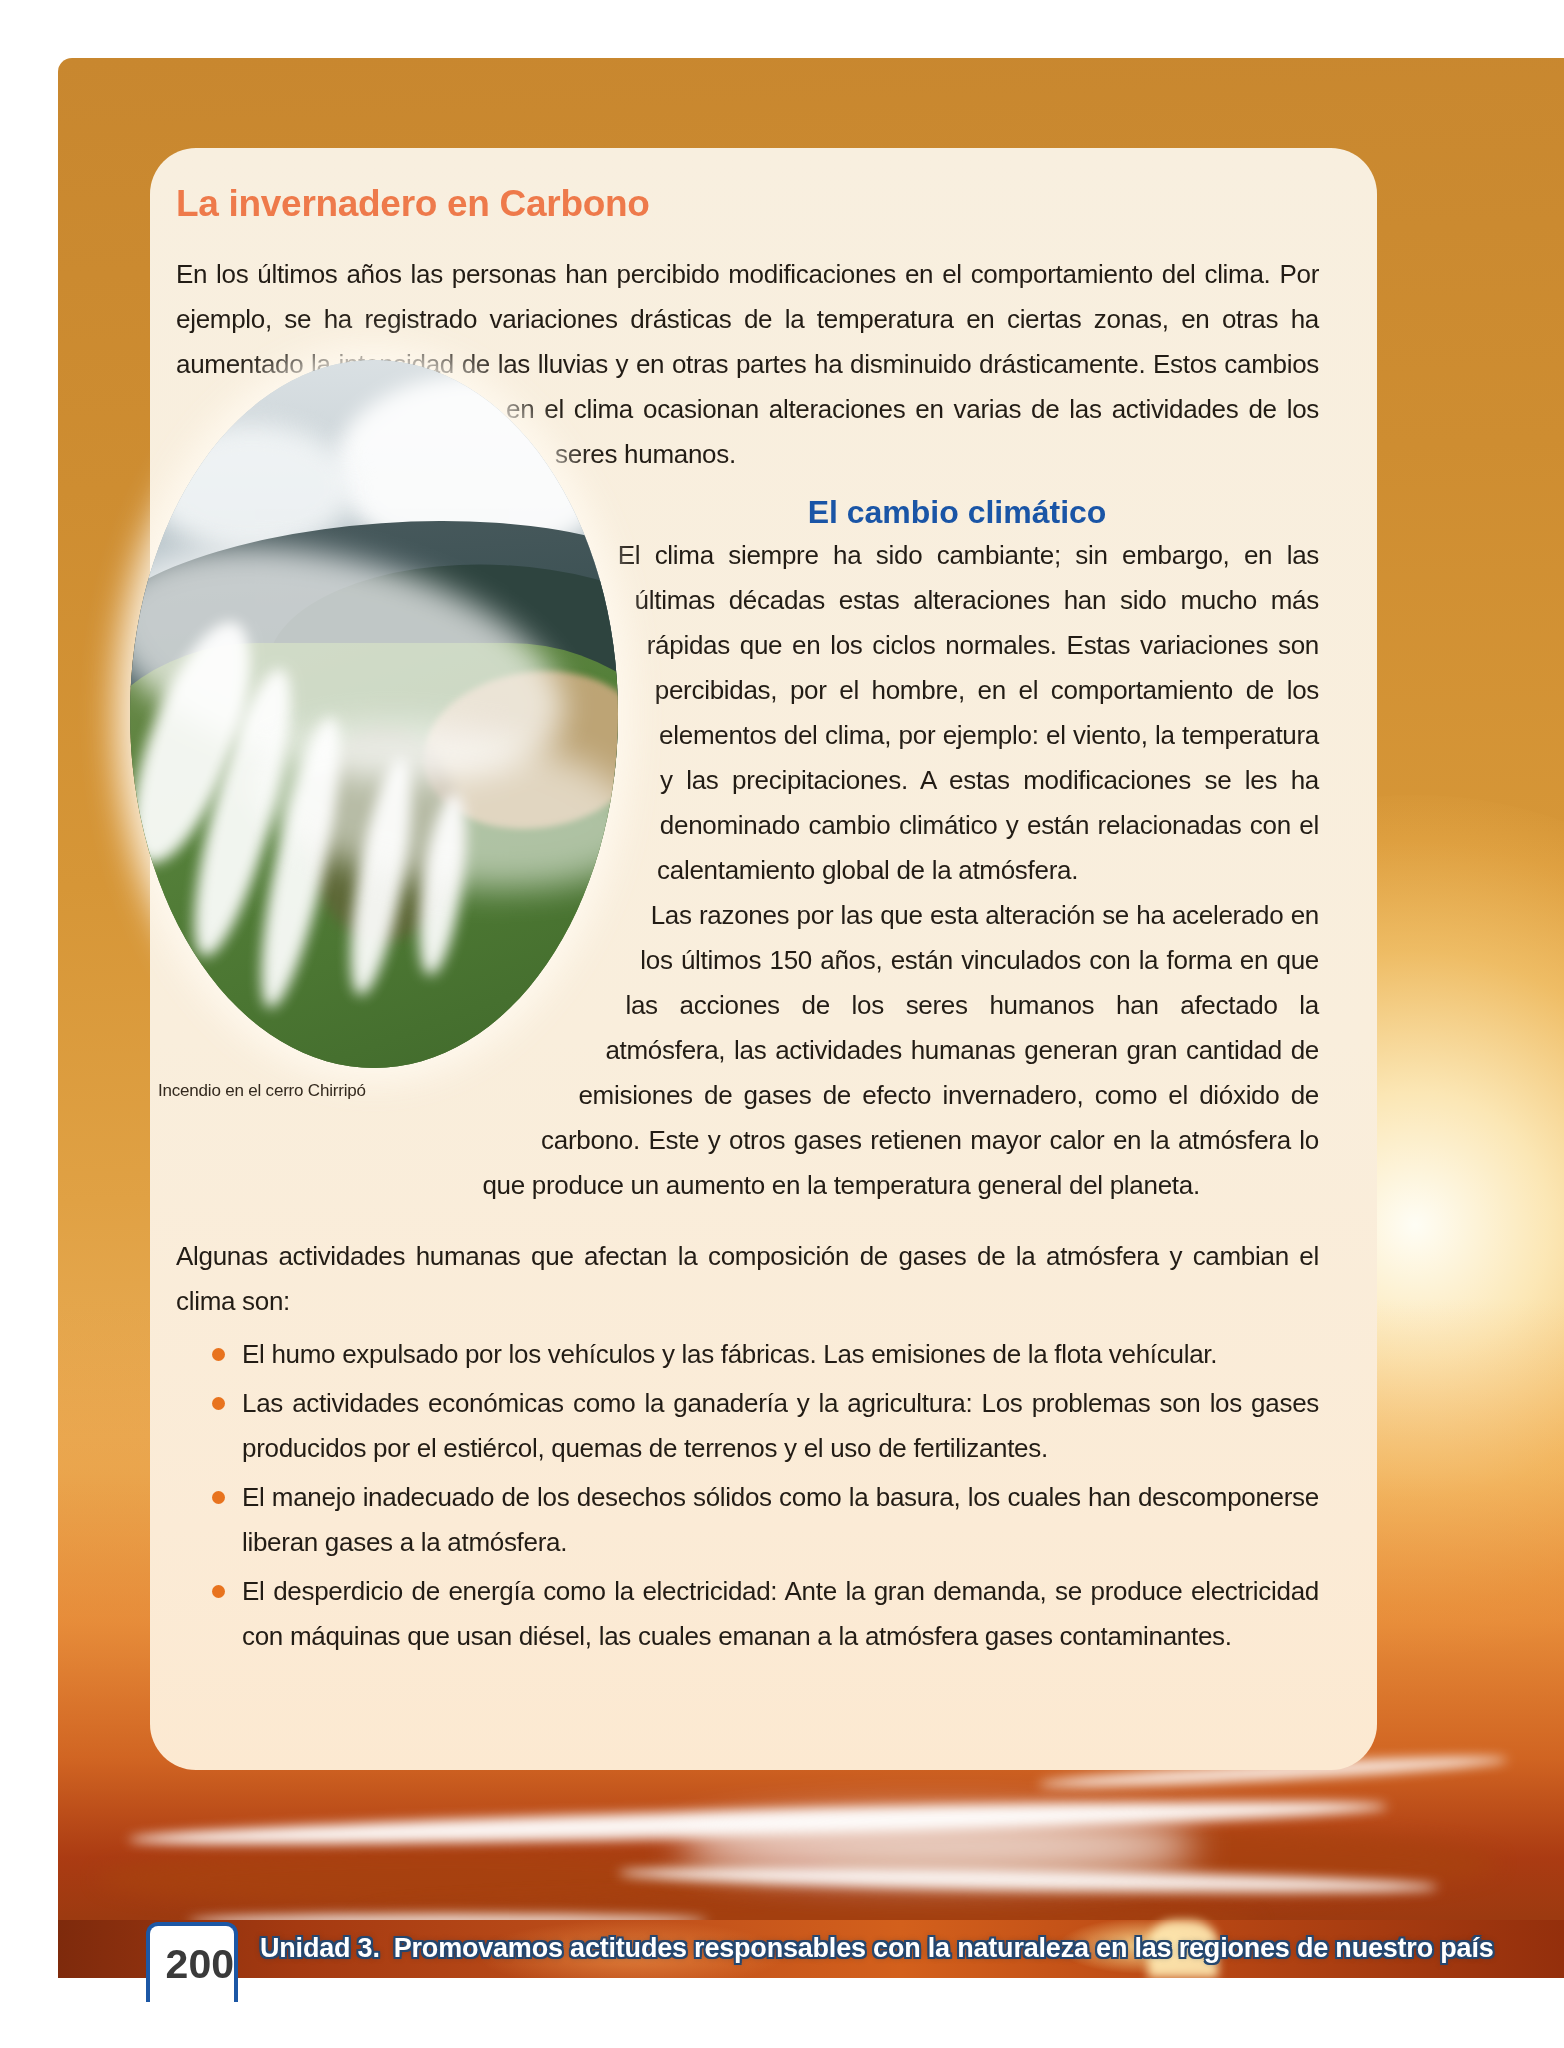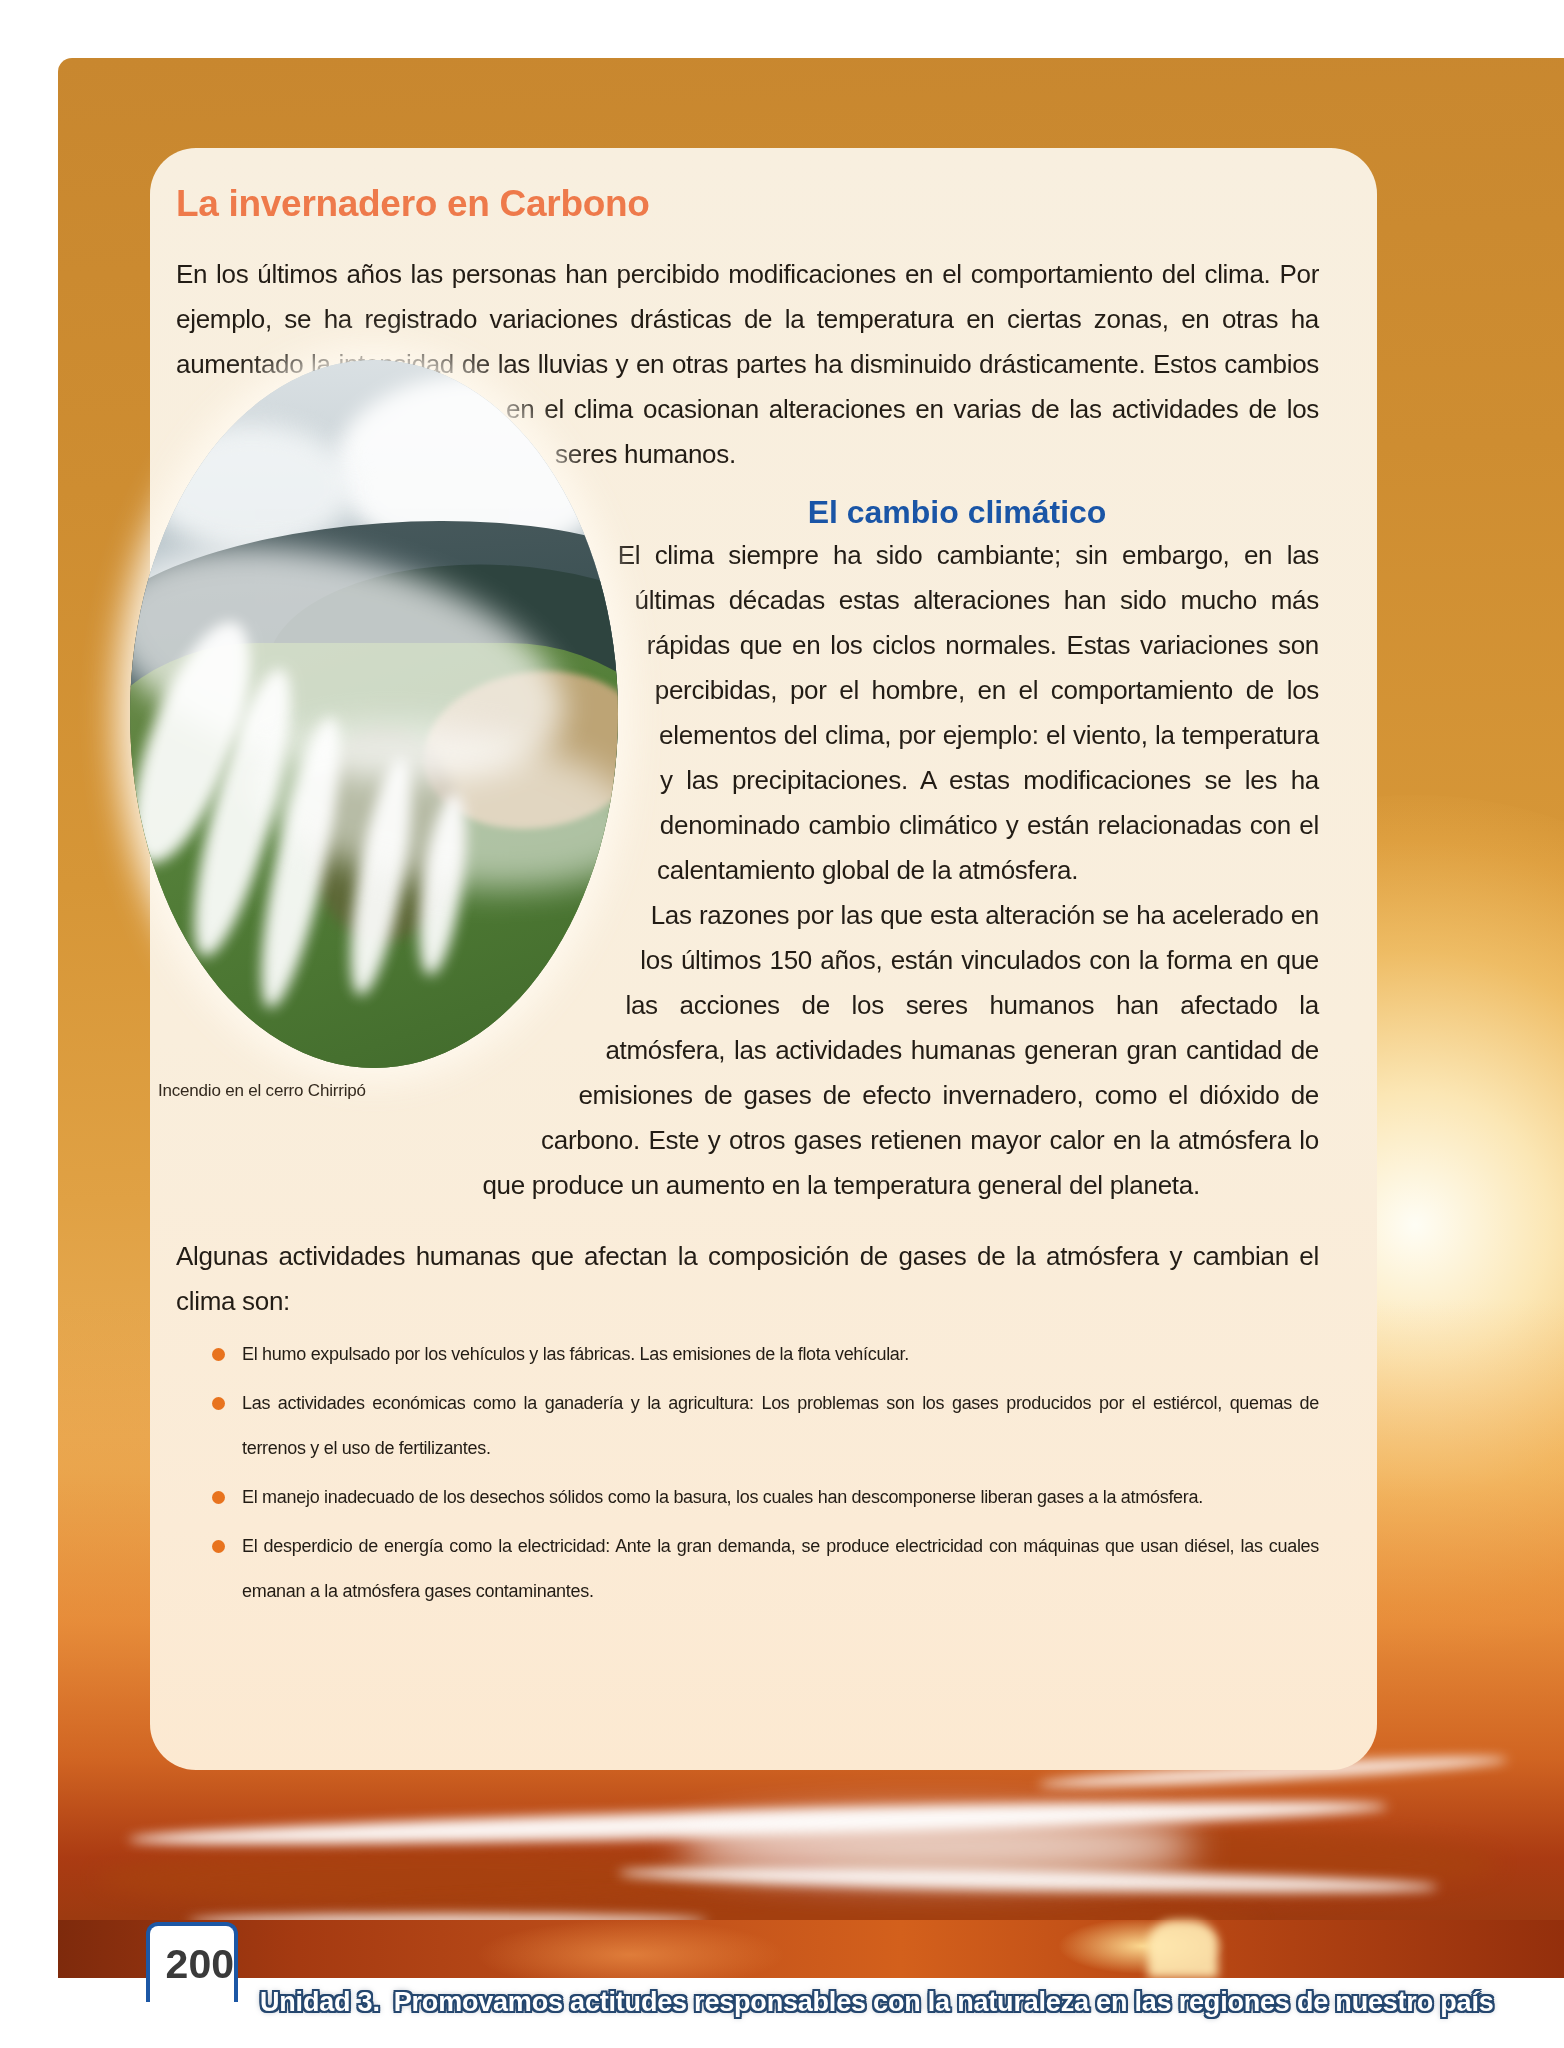--- a/index.html
+++ b/index.html
@@ -116,38 +116,38 @@
   .haze2    { left:24%; top:52%; width:82%; height:22%; background:#fff; filter:blur(17px); opacity:.55; transform:rotate(8deg); }
   figcaption.caption {
     position:absolute; left:8px; top:824px; width:460px;
     font-size:17px; line-height:30px; color:#33291E; text-align:left; letter-spacing:-0.2px;
   }
 
   
   ul.activities { list-style:none; margin-left:36px; }
   ul.activities li {
     position:relative; padding-left:30px; margin-bottom:4px;
-    font-size:18px; line-height:45px; letter-spacing:-0.3px;
+    font-size:26px; line-height:45px; letter-spacing:-0.3px;
     text-align:justify; color:#221C15;
   }
   .bullet-dot {
     position:absolute; left:0; top:16px; width:13px; height:13px;
     border-radius:50%; background:#E8731E;
   }
 
   
   .page-number-box {
     position:absolute; left:146px; top:1922px; width:92px; height:80px;
     background:#fff; border:4px solid #1C57A5; border-bottom:none;
     border-radius:12px 12px 0 0; z-index:5;
     display:flex; align-items:center; justify-content:flex-end;
   }
   .page-number { font-size:41px; color:#3A3A3A; font-weight:600; letter-spacing:0; }
   .footer-title {
-    position:absolute; left:260px; top:1987px; z-index:5;
+    position:absolute; left:260px; top:1933px; z-index:5;
     font-size:27px; font-weight:bold; color:#ffffff; letter-spacing:-0.2px; white-space:nowrap;
     text-shadow:
       -2px -2px 0 #25476F, 2px -2px 0 #25476F, -2px 2px 0 #25476F, 2px 2px 0 #25476F,
       -2px 0 0 #25476F, 2px 0 0 #25476F, 0 -2px 0 #25476F, 0 2px 0 #25476F,
       0 0 6px rgba(20,40,70,0.6);
   }
   .footer-title .unit-label { margin-right:14px; }
 </style>
 </head>
 <body>

